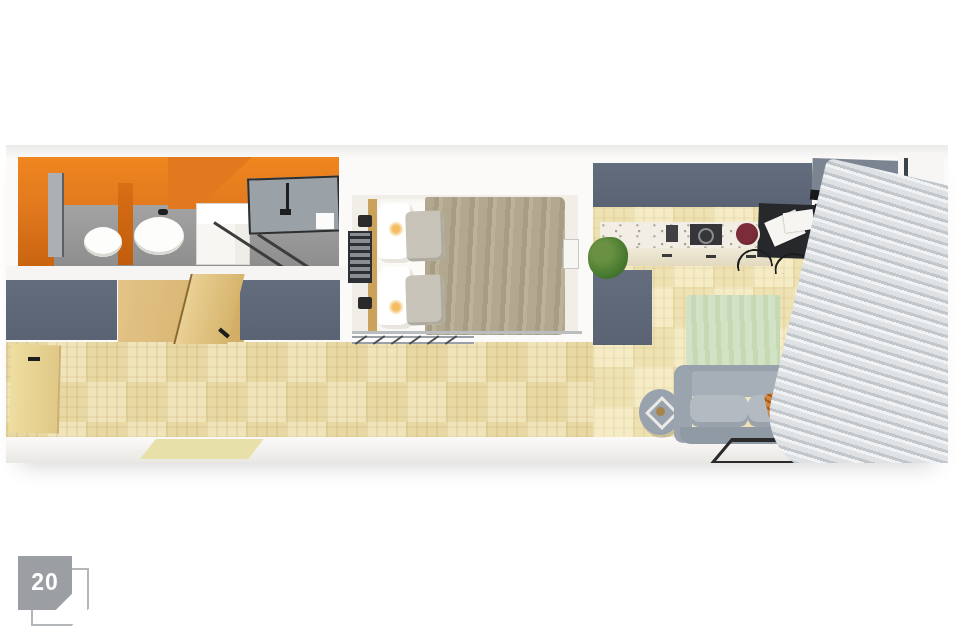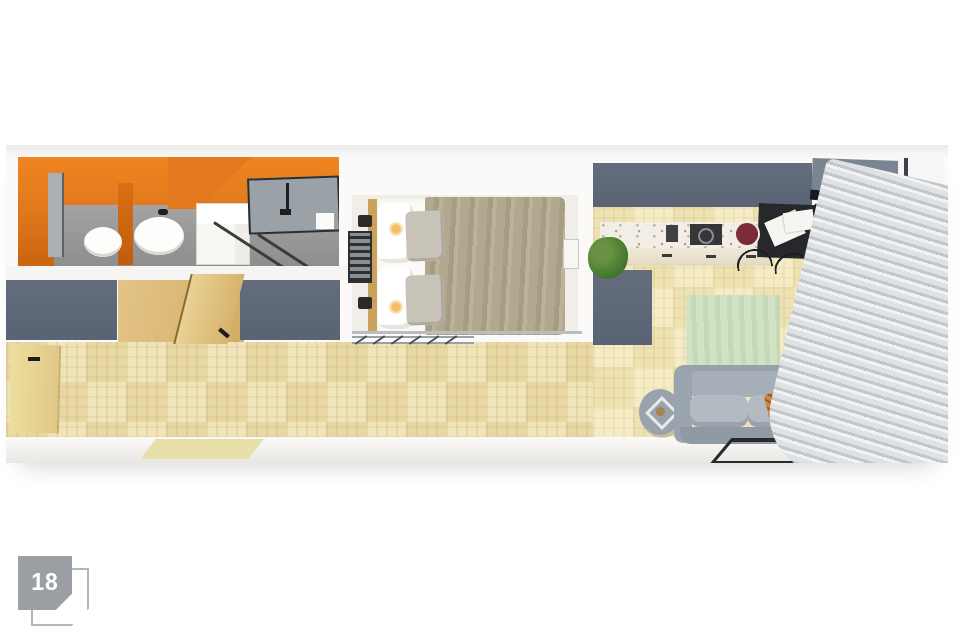--- a/index.html
+++ b/index.html
@@ -237,15 +237,15 @@
     <div class="pane2"></div>
   </div>
   <div class="a blinds"></div>
 
   <div class="a frontband"></div>
 </div>
 
 <div class="a badge-wrap">
   <div class="badge-back"></div>
   <div class="badge-front">
-    <span>18</span>
+    <span>20</span>
   </div>
 </div>
 
 </body></html>

